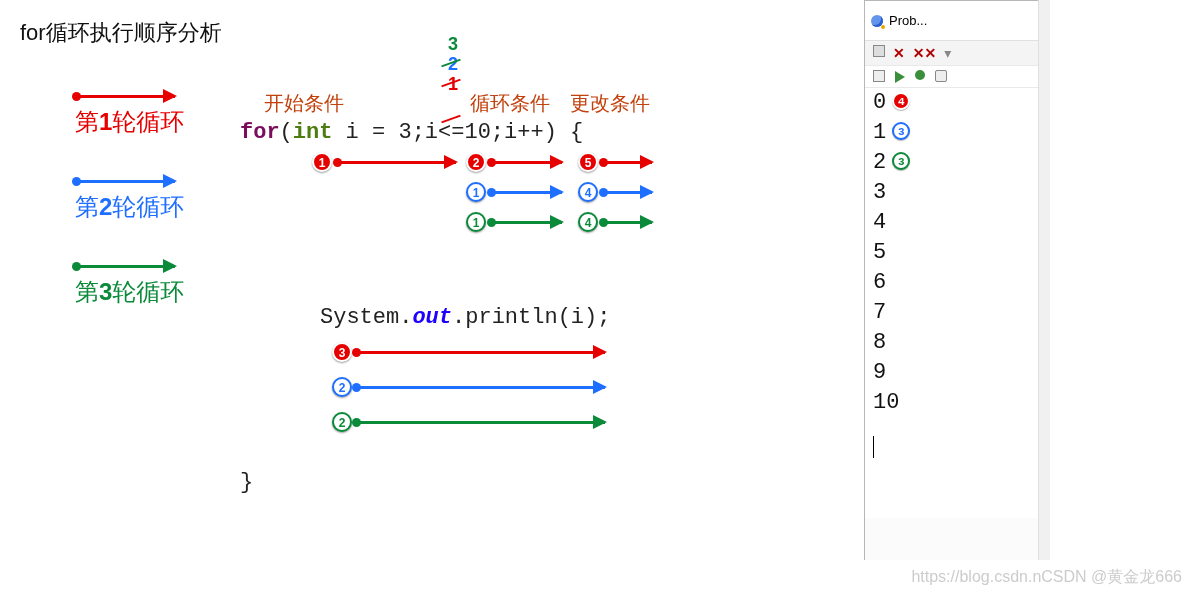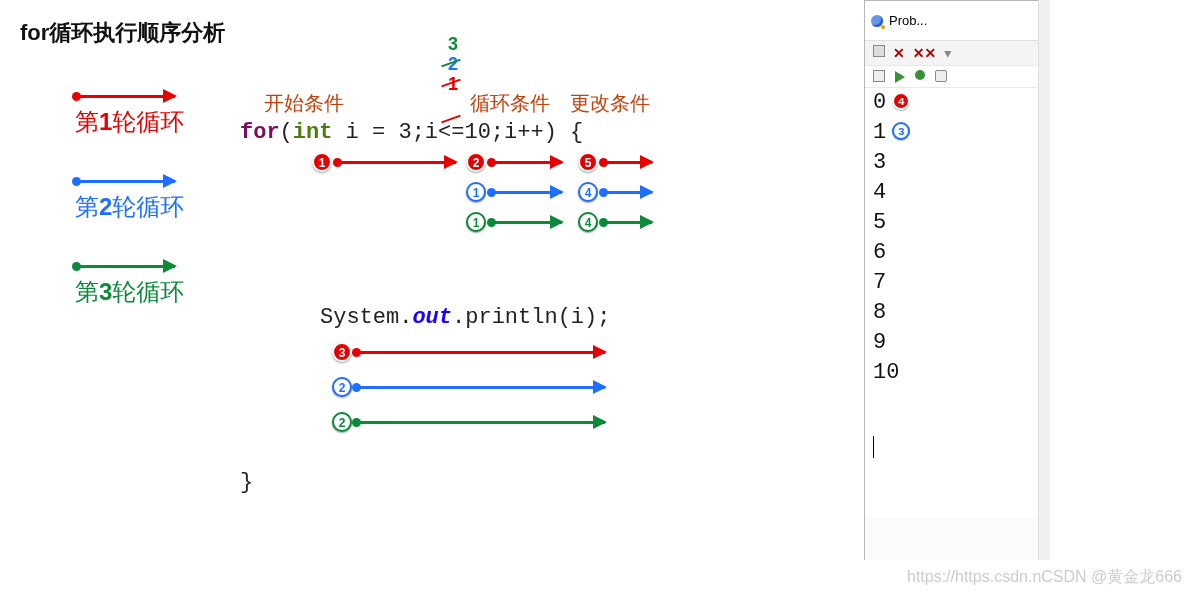--- a/index.html
+++ b/index.html
@@ -8,21 +8,21 @@
     width: 1200px;
     height: 600px;
     background: #fff;
     font-family: "Microsoft YaHei", Arial, sans-serif;
     position: relative;
     overflow: hidden;
   }
   .title {
     position: absolute;
     left: 20px; top: 18px;
-    font-size: 22px; font-weight: bold;
+    font-size: 22px; font-weight: normal;
     color: #111;
   }
   
   .legend { position: absolute; left: 75px; }
   .legend-arrow { width: 100px; height: 3px; position: relative; }
   .legend-arrow::before {
     content: ""; position: absolute; left: -3px; top: -3px;
     width: 9px; height: 9px; border-radius: 50%;
   }
   .legend-arrow::after {
@@ -239,26 +239,27 @@
   </div>
   <div class="console-icons2">
     <span class="sq-btn"></span>
     <span class="sq-play"></span>
     <span class="sq-dot"></span>
     <span class="sq-btn" style="border-radius:2px"></span>
   </div>
   <div class="console-output">
     <div class="row"><span>0</span><span class="mini-badge mb-red">4</span></div>
     <div class="row"><span>1</span><span class="mini-badge mb-blue">3</span></div>
+    <div class="row"><span>2</span><span class="mini-badge mb-green">3</span></div>
     <div class="row">3</div>
     <div class="row">4</div>
     <div class="row">5</div>
     <div class="row">6</div>
     <div class="row">7</div>
     <div class="row">8</div>
     <div class="row">9</div>
     <div class="row">10</div>
     <div class="caret"></div>
   </div>
 </div>
 <div class="scrollbar"></div>
 
-<div class="watermark">https://https.csdn.nCSDN @黄金龙666</div>
+<div class="watermark">https://blog.csdn.nCSDN @黄金龙666</div>
 
 </body></html>

